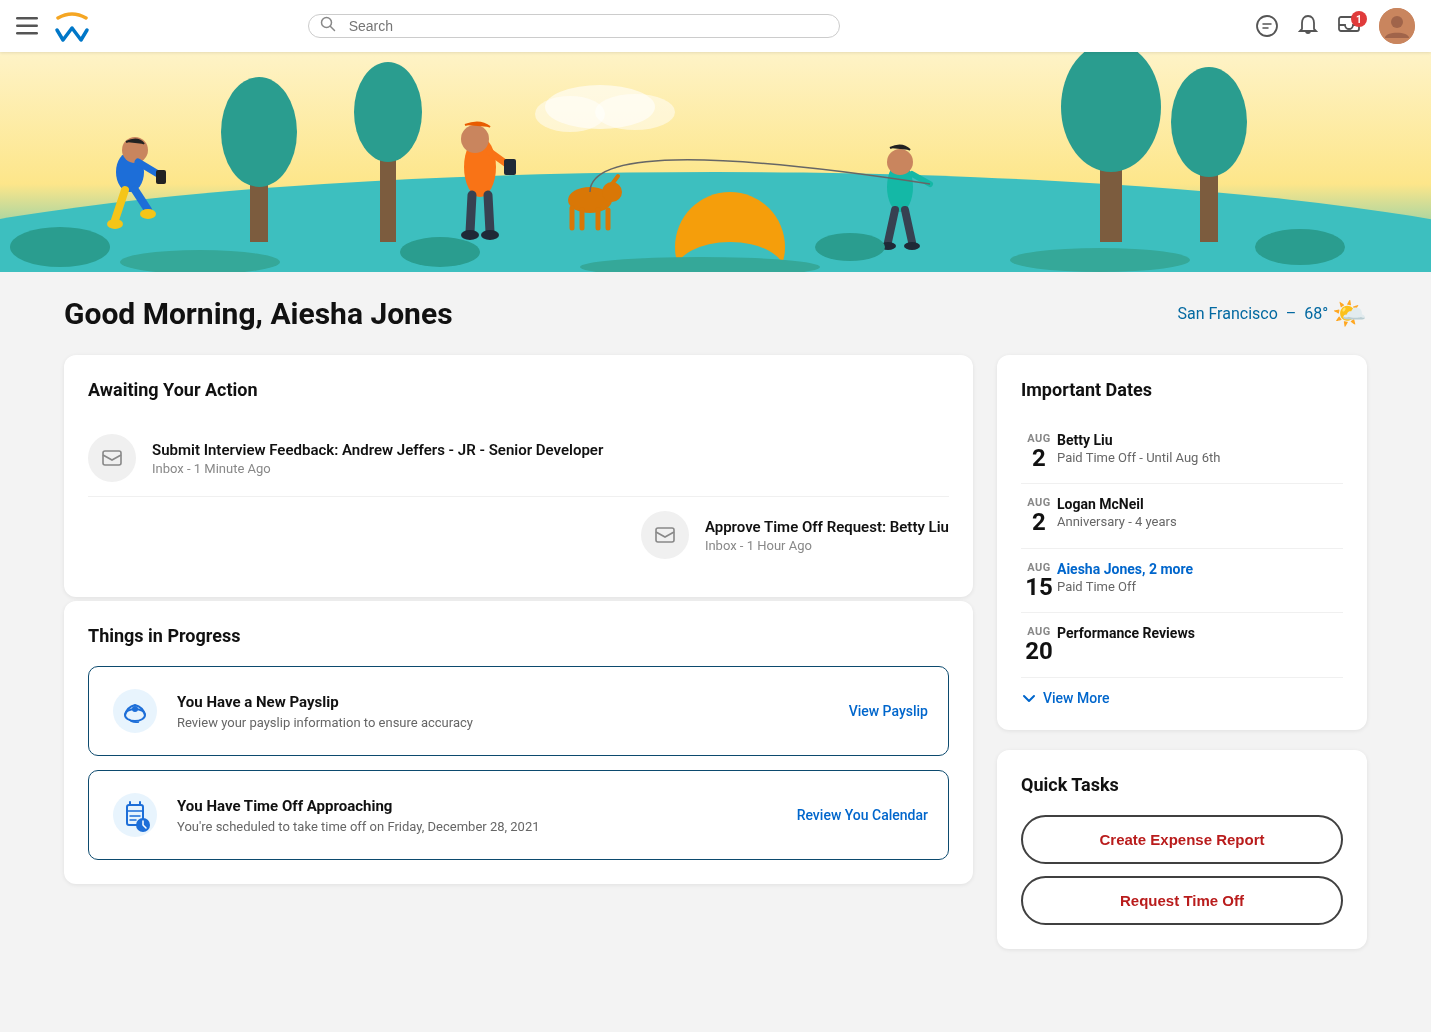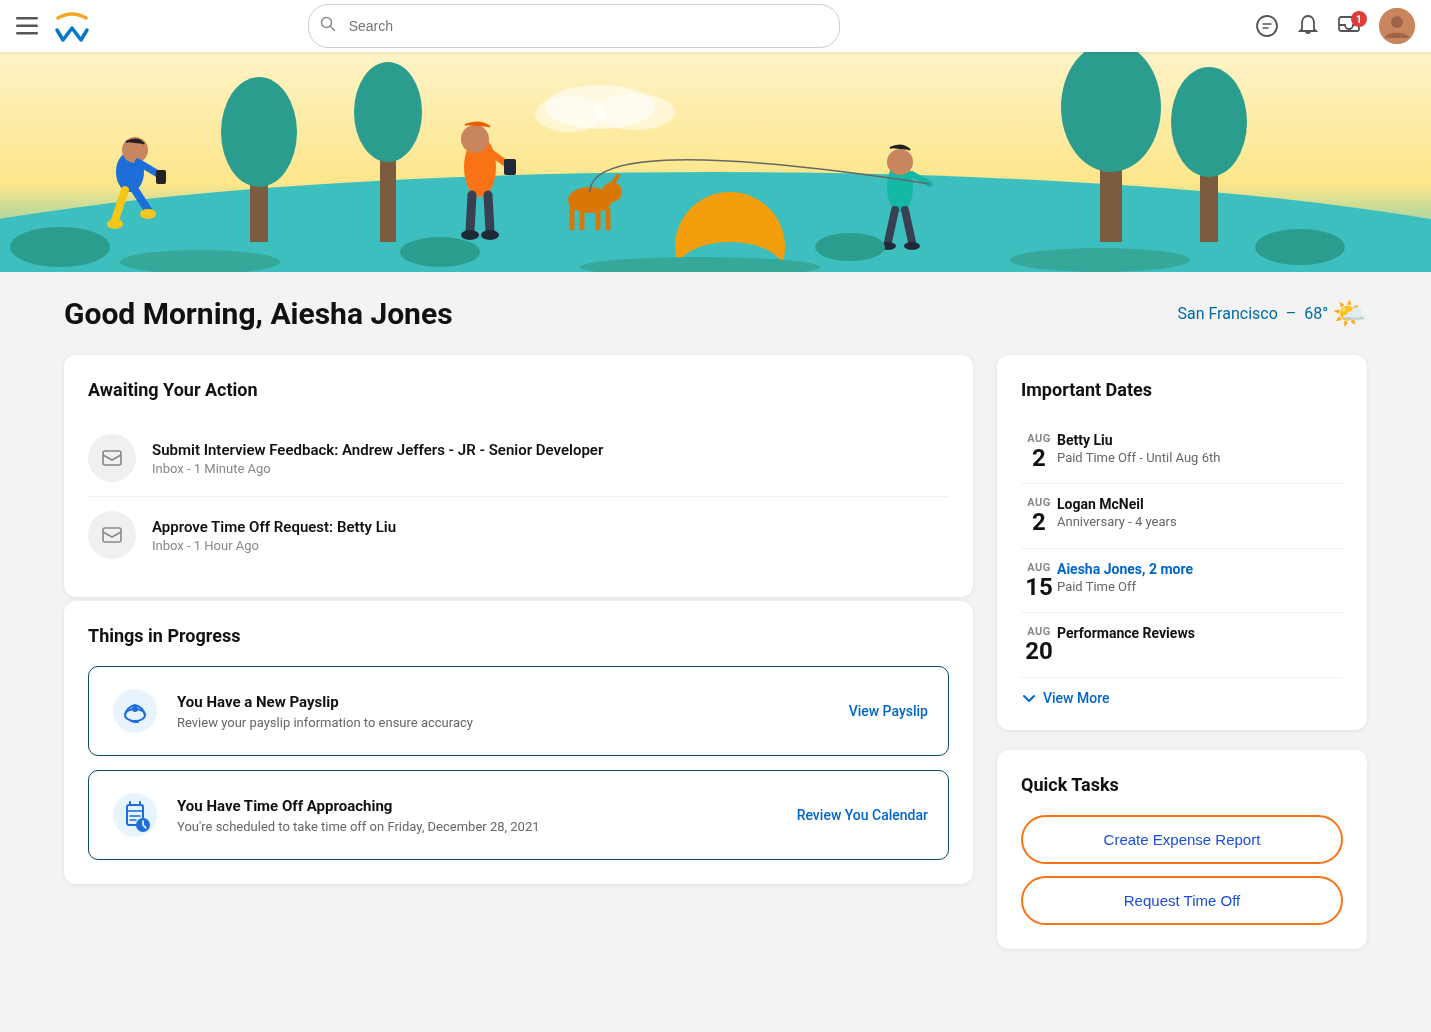--- a/index.html
+++ b/index.html
@@ -32,21 +32,21 @@
       justify-content: center;
     }
     .nav-logo svg { width: 44px; height: 36px; }
     .nav-search-wrap {
       flex: 1;
       max-width: 532px;
       margin: 0 auto;
     }
     .nav-search {
       width: 100%;
-      height: 44px;
+      height: 24px;
       border: 1px solid #ccc;
       border-radius: 20px;
       padding: 0 16px 0 40px;
       font-size: 14px;
       color: #8b5cf6;
       background: #fff;
       outline: none;
     }
     .nav-search-container {
       position: relative;
@@ -173,21 +173,21 @@
 
     
     .action-item {
       display: flex;
       align-items: center;
       gap: 16px;
       padding: 14px 0;
       border-bottom: 1px solid #f0f0f0;
       cursor: pointer;
     }
-    .action-item:last-child { border-bottom: none; }
+    .action-item:last-child { border-bottom: none; justify-content: flex-end; }
     .action-icon-wrap {
       width: 48px;
       height: 48px;
       border-radius: 50%;
       background: #f0f0f0;
       display: flex;
       align-items: center;
       justify-content: center;
       flex-shrink: 0;
       font-size: 20px;
@@ -294,26 +294,26 @@
       font-weight: 500;
       cursor: pointer;
       margin-top: 12px;
     }
 
     
     .quick-task-btn {
       display: block;
       width: 100%;
       padding: 14px 20px;
-      border: 2px solid #f97316;
+      border: 2px solid #404040;
       border-radius: 50px;
       background: #fff;
       font-size: 15px;
-      font-weight: 400;
-      color: #1d4ed8;
+      font-weight: 700;
+      color: #b91c1c;
       cursor: pointer;
       text-align: center;
       margin-bottom: 12px;
     }
     .quick-task-btn:last-child { margin-bottom: 0; }
 
     
     .banner svg {
       width: 100%;
       height: 100%;

